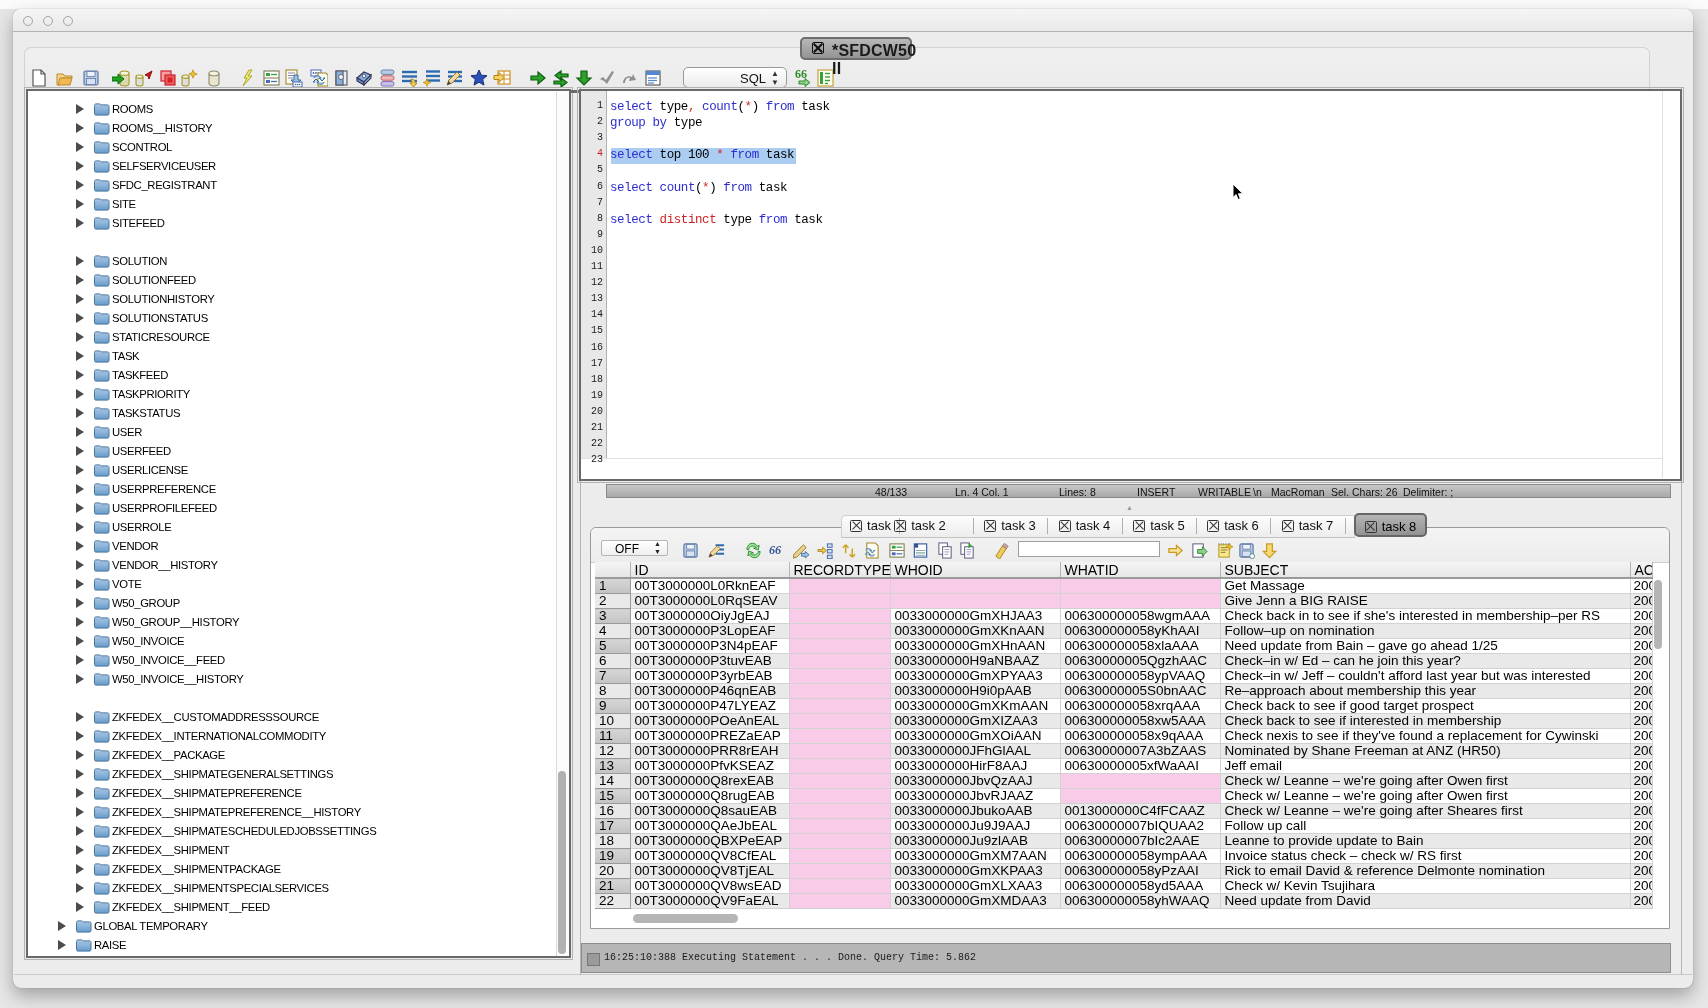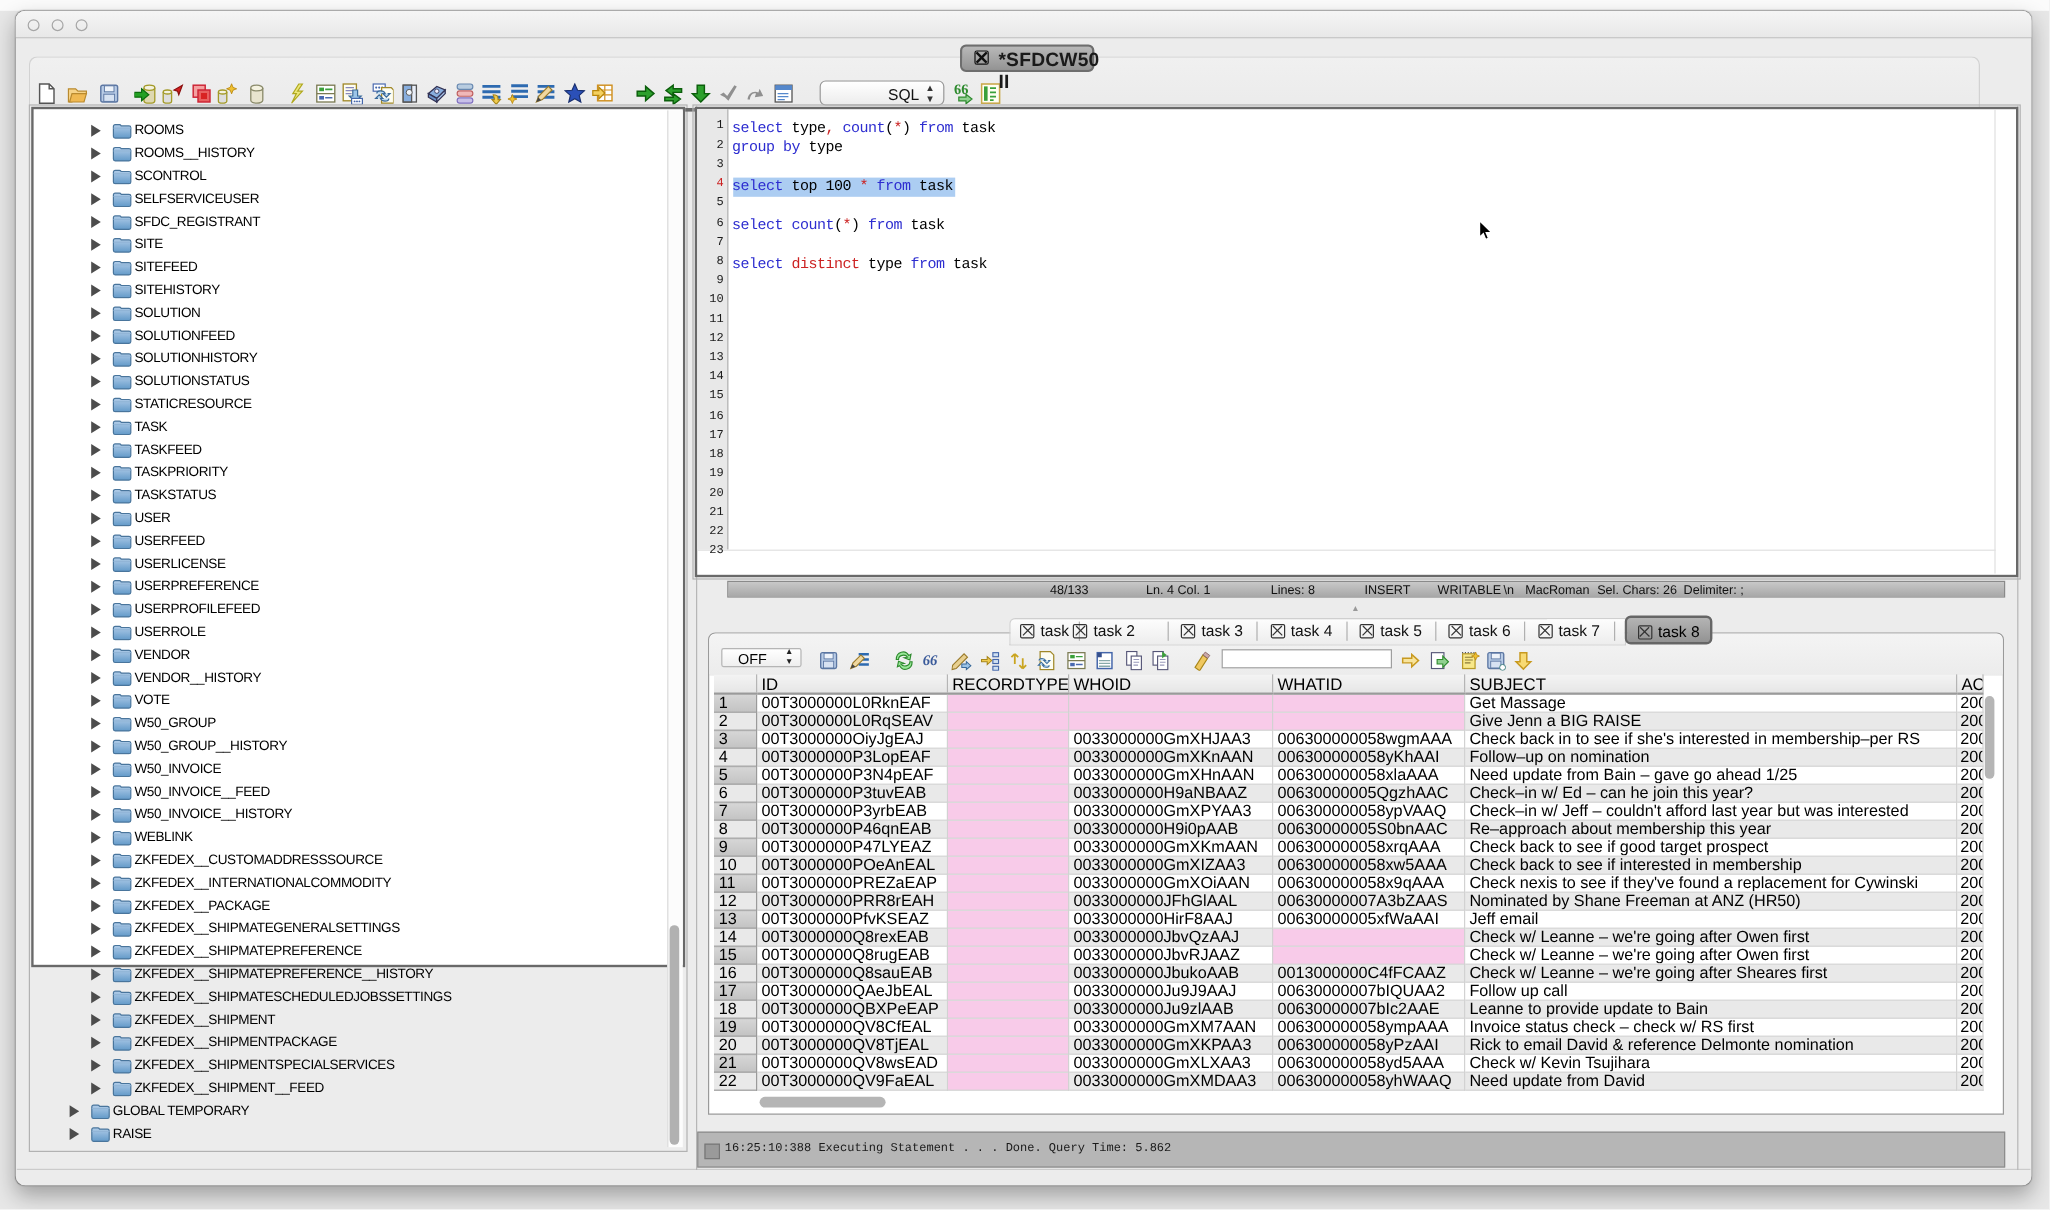--- a/index.html
+++ b/index.html
@@ -8,21 +8,21 @@
 #titlebar{position:absolute;left:13px;top:9px;width:1680px;height:22px;border-radius:8px 8px 0 0;background:linear-gradient(#f5f5f5,#e8e8e8);border-bottom:1px solid #b4b4b4;}
 .tl{position:absolute;top:7px;width:8px;height:8px;border-radius:50%;border:1.4px solid #a6a6a6;}
 #title{position:absolute;top:4px;left:0;width:100%;text-align:center;font-size:13px;color:#3c3c3c;}
 #doctab{position:absolute;left:800px;top:37px;z-index:3;width:108px;height:19px;border-radius:5px;background:linear-gradient(#b8b8b8,#949494);border:2px solid #6e6e6e;}
 #dx{position:absolute;left:10px;top:3px;width:10px;height:10px;border:1.7px solid #111;border-radius:2px;}
 #dx:before,#dx:after{content:"";position:absolute;left:-1px;top:4px;width:12px;height:1.8px;background:#111;}
 #dx:before{transform:rotate(45deg);} #dx:after{transform:rotate(-45deg);}
 #dlabel{position:absolute;left:30px;top:3px;font-size:16px;font-weight:700;color:#1a1a1a;letter-spacing:.2px;}
 #toolbar{position:absolute;left:24px;top:47px;width:1626px;height:44px;background:linear-gradient(#f0f0f0,#ebebeb);border:1px solid #d2d2d2;border-bottom:none;border-radius:7px 7px 0 0;box-sizing:border-box;}
 #treeouter{position:absolute;left:24px;top:87px;width:549px;height:873px;border:1px solid #b2b2b2;box-sizing:border-box;}
-#tree{position:absolute;left:26px;top:89px;width:545px;height:717px;background:#fff;border:2.5px solid #696969;box-sizing:border-box;}
+#tree{position:absolute;left:26px;top:89px;width:545px;height:869px;background:#fff;border:2.5px solid #696969;box-sizing:border-box;}
 #treescroll{position:absolute;left:556px;top:92px;width:12px;height:864px;background:#fcfcfc;border-left:1px solid #dadada;}
 #treethumb{position:absolute;left:1px;top:679px;width:8px;height:183px;border-radius:4px;background:#b1b1b1;}
 .trow{position:absolute;height:19px;font-size:11.3px;letter-spacing:-.34px;color:#000;white-space:nowrap;width:520px;}
 .tri{position:absolute;width:0;height:0;border-left:8.5px solid #4c4c4c;border-top:5px solid transparent;border-bottom:5px solid transparent;top:4px;}
 .fold{position:absolute;top:2px;}
 .trow .txt{position:absolute;top:3px;}
 #editouter{position:absolute;left:577px;top:87px;width:1107px;height:396px;border:1px solid #b2b2b2;box-sizing:border-box;}
 #edit{position:absolute;left:579px;top:89px;width:1103px;height:392px;background:#fff;border:2px solid #696969;box-sizing:border-box;}
 #gutter{position:absolute;left:0;top:0;width:25px;height:367px;background:#e8e8e8;border-right:1px solid #b2b2b2;}
 .ln{position:absolute;font-size:10px;font-family:"Liberation Mono",monospace;color:#1a1a1a;width:22px;text-align:right;left:0;}
@@ -290,27 +290,20 @@
         </svg>
         <span class="txt" style="left:84px">SITE</span>
       </div>
 <div class="trow" style="top:123px;left:0">
         <s class="tri" style="left:48px"></s>
         <svg class="fold" style="left:65px" width="17" height="14" viewBox="0 0 17 14">
           <use href="#folder"></use>
         </svg>
         <span class="txt" style="left:84px">SITEFEED</span>
       </div>
-<div class="trow" style="top:142px;left:0">
-        <s class="tri" style="left:48px"></s>
-        <svg class="fold" style="left:65px" width="17" height="14" viewBox="0 0 17 14">
-          <use href="#folder"></use>
-        </svg>
-        <span class="txt" style="left:84px">SITEHISTORY</span>
-      </div>
 <div class="trow" style="top:161px;left:0">
         <s class="tri" style="left:48px"></s>
         <svg class="fold" style="left:65px" width="17" height="14" viewBox="0 0 17 14">
           <use href="#folder"></use>
         </svg>
         <span class="txt" style="left:84px">SOLUTION</span>
       </div>
 <div class="trow" style="top:180px;left:0">
         <s class="tri" style="left:48px"></s>
         <svg class="fold" style="left:65px" width="17" height="14" viewBox="0 0 17 14">
@@ -457,27 +450,20 @@
           <use href="#folder"></use>
         </svg>
         <span class="txt" style="left:84px">W50_INVOICE__FEED</span>
       </div>
 <div class="trow" style="top:579px;left:0">
         <s class="tri" style="left:48px"></s>
         <svg class="fold" style="left:65px" width="17" height="14" viewBox="0 0 17 14">
           <use href="#folder"></use>
         </svg>
         <span class="txt" style="left:84px">W50_INVOICE__HISTORY</span>
-      </div>
-<div class="trow" style="top:598px;left:0">
-        <s class="tri" style="left:48px"></s>
-        <svg class="fold" style="left:65px" width="17" height="14" viewBox="0 0 17 14">
-          <use href="#folder"></use>
-        </svg>
-        <span class="txt" style="left:84px">WEBLINK</span>
       </div>
 <div class="trow" style="top:617px;left:0">
         <s class="tri" style="left:48px"></s>
         <svg class="fold" style="left:65px" width="17" height="14" viewBox="0 0 17 14">
           <use href="#folder"></use>
         </svg>
         <span class="txt" style="left:84px">ZKFEDEX__CUSTOMADDRESSSOURCE</span>
       </div>
 <div class="trow" style="top:636px;left:0">
         <s class="tri" style="left:48px"></s>

